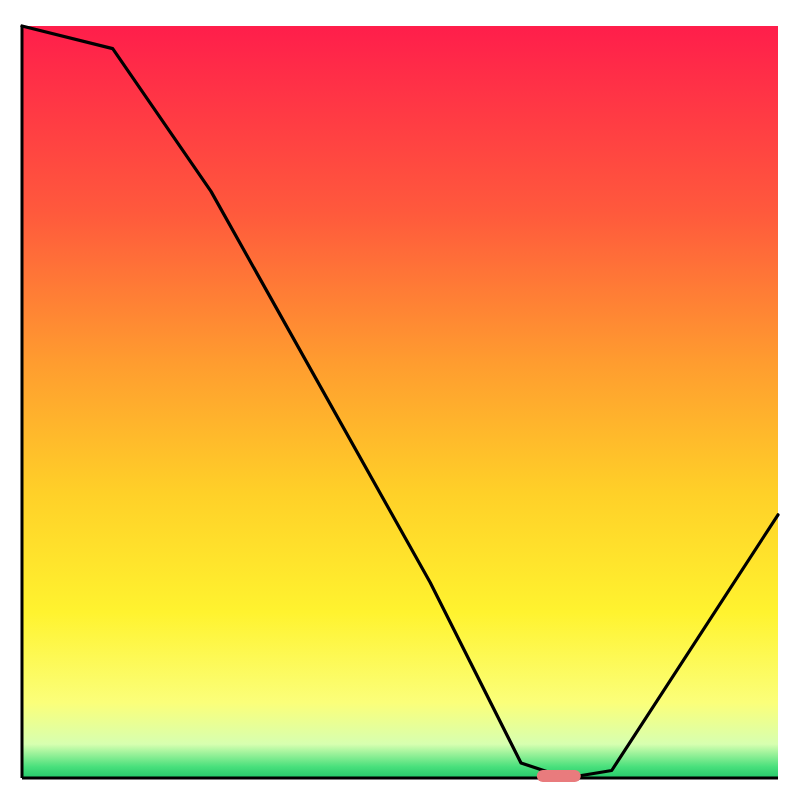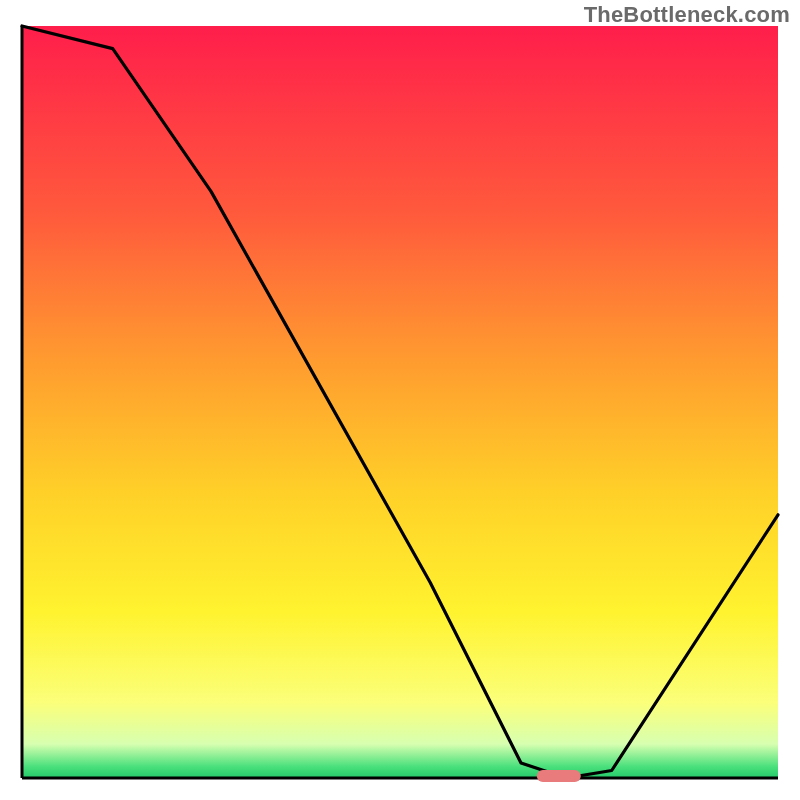--- a/index.html
+++ b/index.html
@@ -32,21 +32,20 @@
     width: 800px;
     height: 800px;
     z-index: 10;
   }
 </style>
 </head>
 <body>
 
 <div class="stage">
 
-  <div class="watermark">TheBottleneck.com</div>
 
   <svg class="plot" viewBox="0 0 800 800">
     <defs>
       <linearGradient id="bgGrad" x1="0" y1="0" x2="0" y2="1">
           <stop offset="0" stop-color="#ff1e4b"></stop>
           <stop offset="0.25" stop-color="#ff5a3c"></stop>
           <stop offset="0.45" stop-color="#ff9d2f"></stop>
           <stop offset="0.62" stop-color="#ffd028"></stop>
           <stop offset="0.78" stop-color="#fff32f"></stop>
           <stop offset="0.90" stop-color="#fbff7a"></stop>

